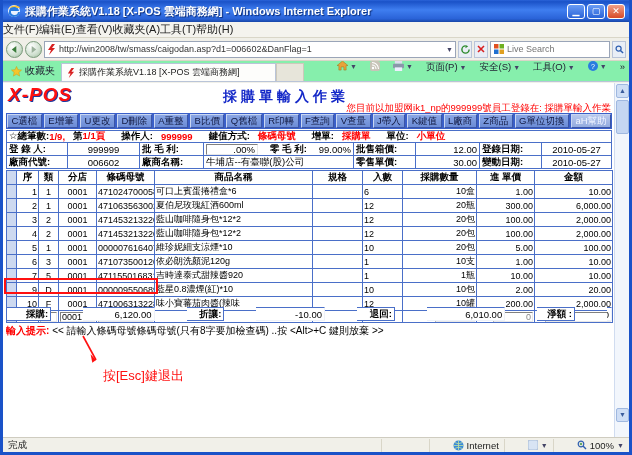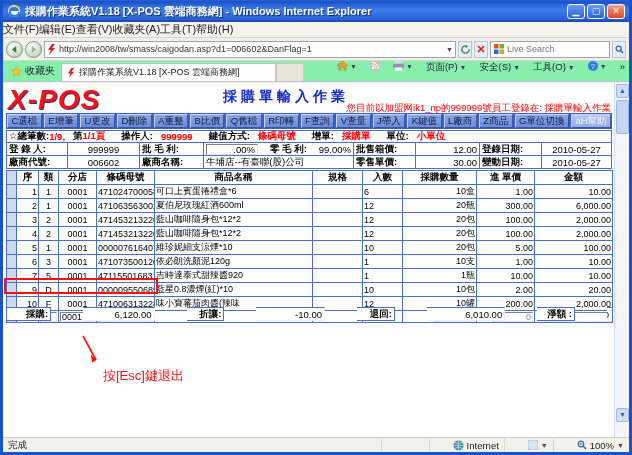--- a/index.html
+++ b/index.html
@@ -42,21 +42,21 @@
   .tab-ghost { width:28px; background:#e7e5da; border:1px solid #cdc9bb; border-bottom:none; margin-top:2px; }
   .cmdbar { flex:1; display:flex; align-items:flex-start; justify-content:flex-end; gap:13px; font-size:9.5px; color:#223; padding-right:2px; }
   .cmd-item { display:flex; align-items:center; gap:2px; white-space:nowrap; }
   .caret { font-size:7px; color:#446; }
   
   .content { position:absolute; left:0px; top:83px; width:626px; height:355px; background:#ffffff; overflow:hidden; }
   .v-scroll { position:absolute; right:0; top:0; width:15px; height:355px; background:#f2f6fc; border-left:1px solid #d0dcf0; }
   .sb-btn { position:absolute; left:1px; width:13px; height:14px; background:#cfdef5; border:1px solid #9fb8e0; border-radius:2px;
     font-size:7px; color:#3a5c9c; text-align:center; line-height:12px; }
   .sb-thumb { position:absolute; left:1px; top:17px; width:13px; height:34px; background:#c4d6f2; border:1px solid #9fb8e0; border-radius:2px; }
-  .page-logo { position:absolute; left:5px; top:1px; font-size:28px; font-weight:bold; font-style:italic; color:#ff1010;
+  .page-logo { position:absolute; left:5px; top:1px; font-size:19px; font-weight:bold; font-style:italic; color:#ff1010;
     text-shadow:1px 1px 0 #2038a0; letter-spacing:1px; }
   .page-title { position:absolute; left:0; right:60px; top:5px; text-align:center; font-size:14px; font-weight:bold; color:#1428c8; letter-spacing:4px; }
   .login-status { position:absolute; right:18px; top:19px; font-size:9.5px; color:#ff0000; white-space:nowrap; }
   
   .action-bar { position:absolute; left:3px; top:30px; width:606px; height:16px; background:#3a5fc8; display:flex; gap:2px; padding:1px; }
   .action-btn { flex:1 1 auto; background:linear-gradient(180deg,#8aa6e4,#6b8cd6); border:1px solid; border-color:#c8d6f2 #3a55a8 #3a55a8 #c8d6f2;
     color:#101840; font-size:9.5px; line-height:12px; text-align:center; white-space:nowrap; padding:0 2px; overflow:hidden; }
   .action-btn.help { background:linear-gradient(180deg,#b8c8ec,#93abdf); color:#f0f4ff; }
   
   .info-area { position:absolute; left:3px; top:47px; width:606px; font-size:9.5px; color:#000; }
@@ -493,20 +493,24 @@
       <div class="cell lbl" style="width:62px;justify-content:flex-end">採購:</div>
       <div class="cell val sunken" style="width:100px">6,120.00</div>
       <div class="cell lbl" style="width:52px;justify-content:flex-end">折讓:</div>
       <div class="cell val sunken" style="width:96px">-10.00</div>
       <div class="cell lbl" style="width:52px;justify-content:flex-end">退回:</div>
       <div class="cell val sunken" style="width:110px">6,010.00</div>
       <div class="cell lbl" style="width:52px;justify-content:flex-end">淨額 :</div>
       <div class="cell val sunken" style="flex:1">120.00</div>
     </div>
 
+    <div class="hint-line">
+      <span class="hint-label">輸入提示:</span>
+      <span class="hint-text">&lt;&lt; 請輸入條碼母號條碼母號(只有8字要加檢查碼) ..按 &lt;Alt&gt;+C 鍵則放棄 &gt;&gt;</span>
+    </div>
 
     <svg class="arrow-svg" width="44" height="34" viewBox="0 0 44 34">
       <line x1="14" y1="1" x2="27" y2="25" stroke="#ff1010" stroke-width="1.6"></line>
       <path d="M27 25 L20.5 20.5 L24 28.5 z" fill="#ff1010" transform="rotate(12 27 25)"></path>
     </svg>
     <div class="esc-note">按[Esc]鍵退出</div>
 
     <div class="v-scroll">
       <span class="sb-btn" style="top:1px">▲</span>
       <span class="sb-thumb"></span>

